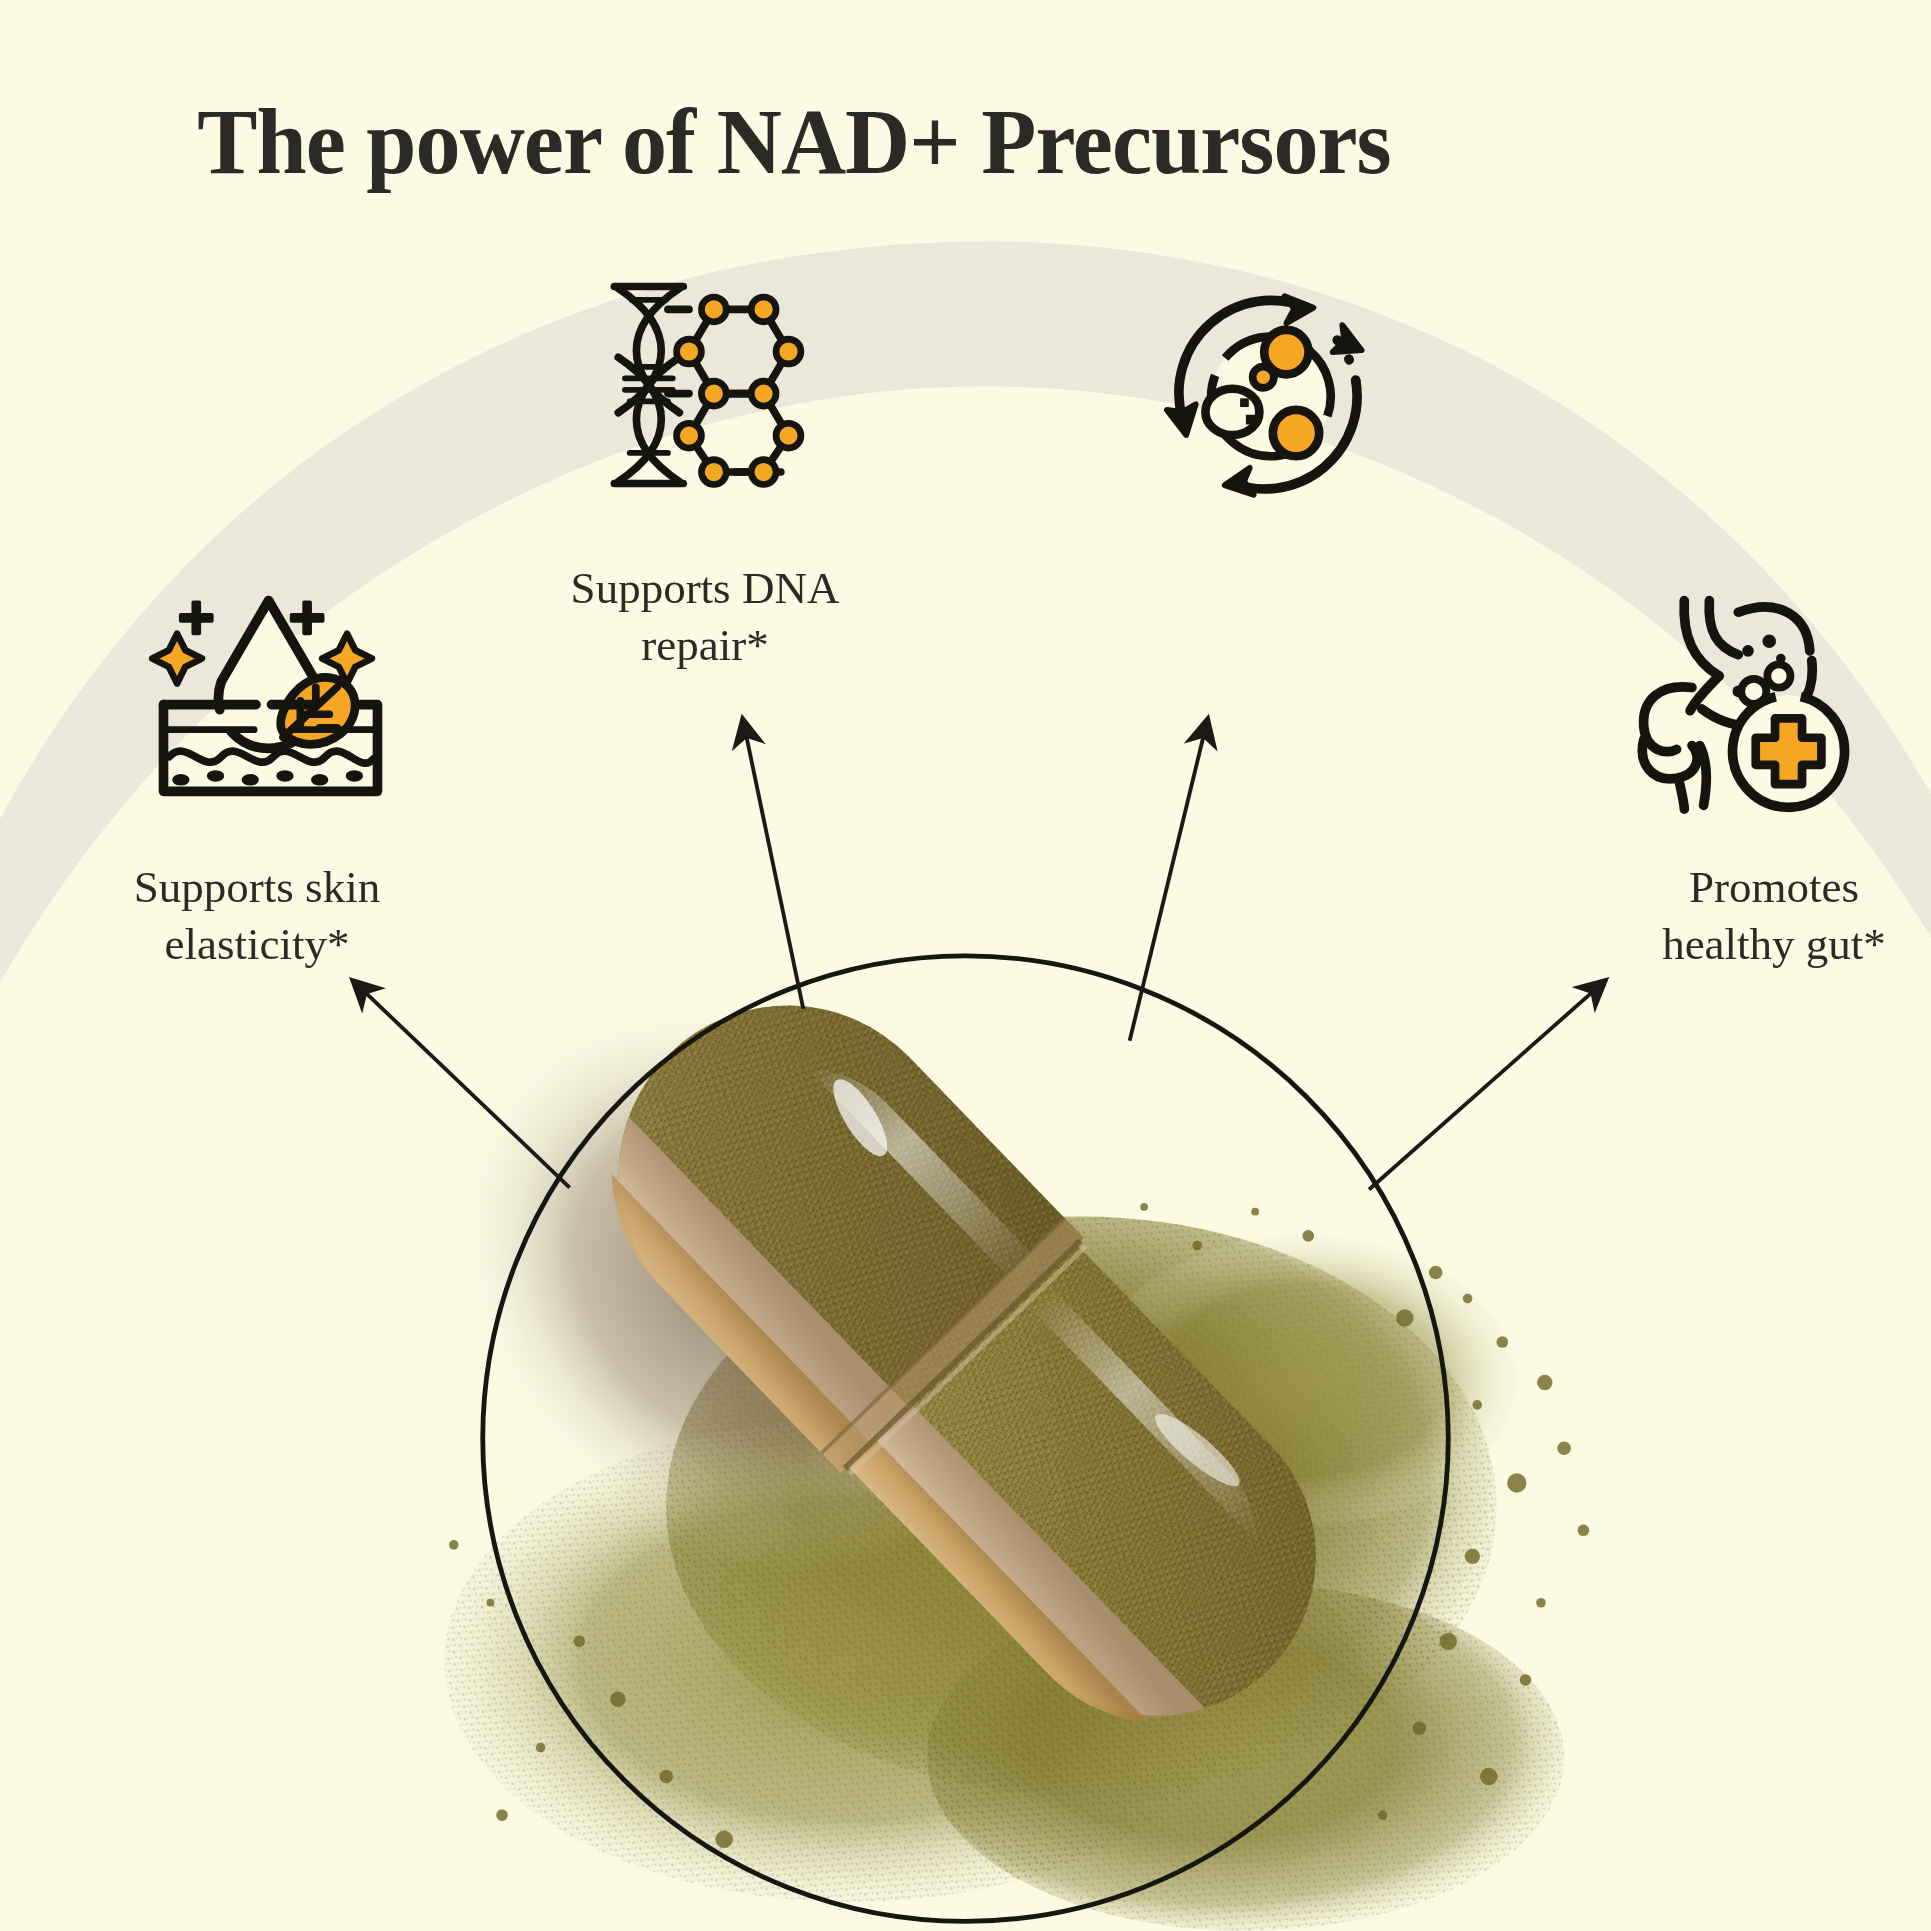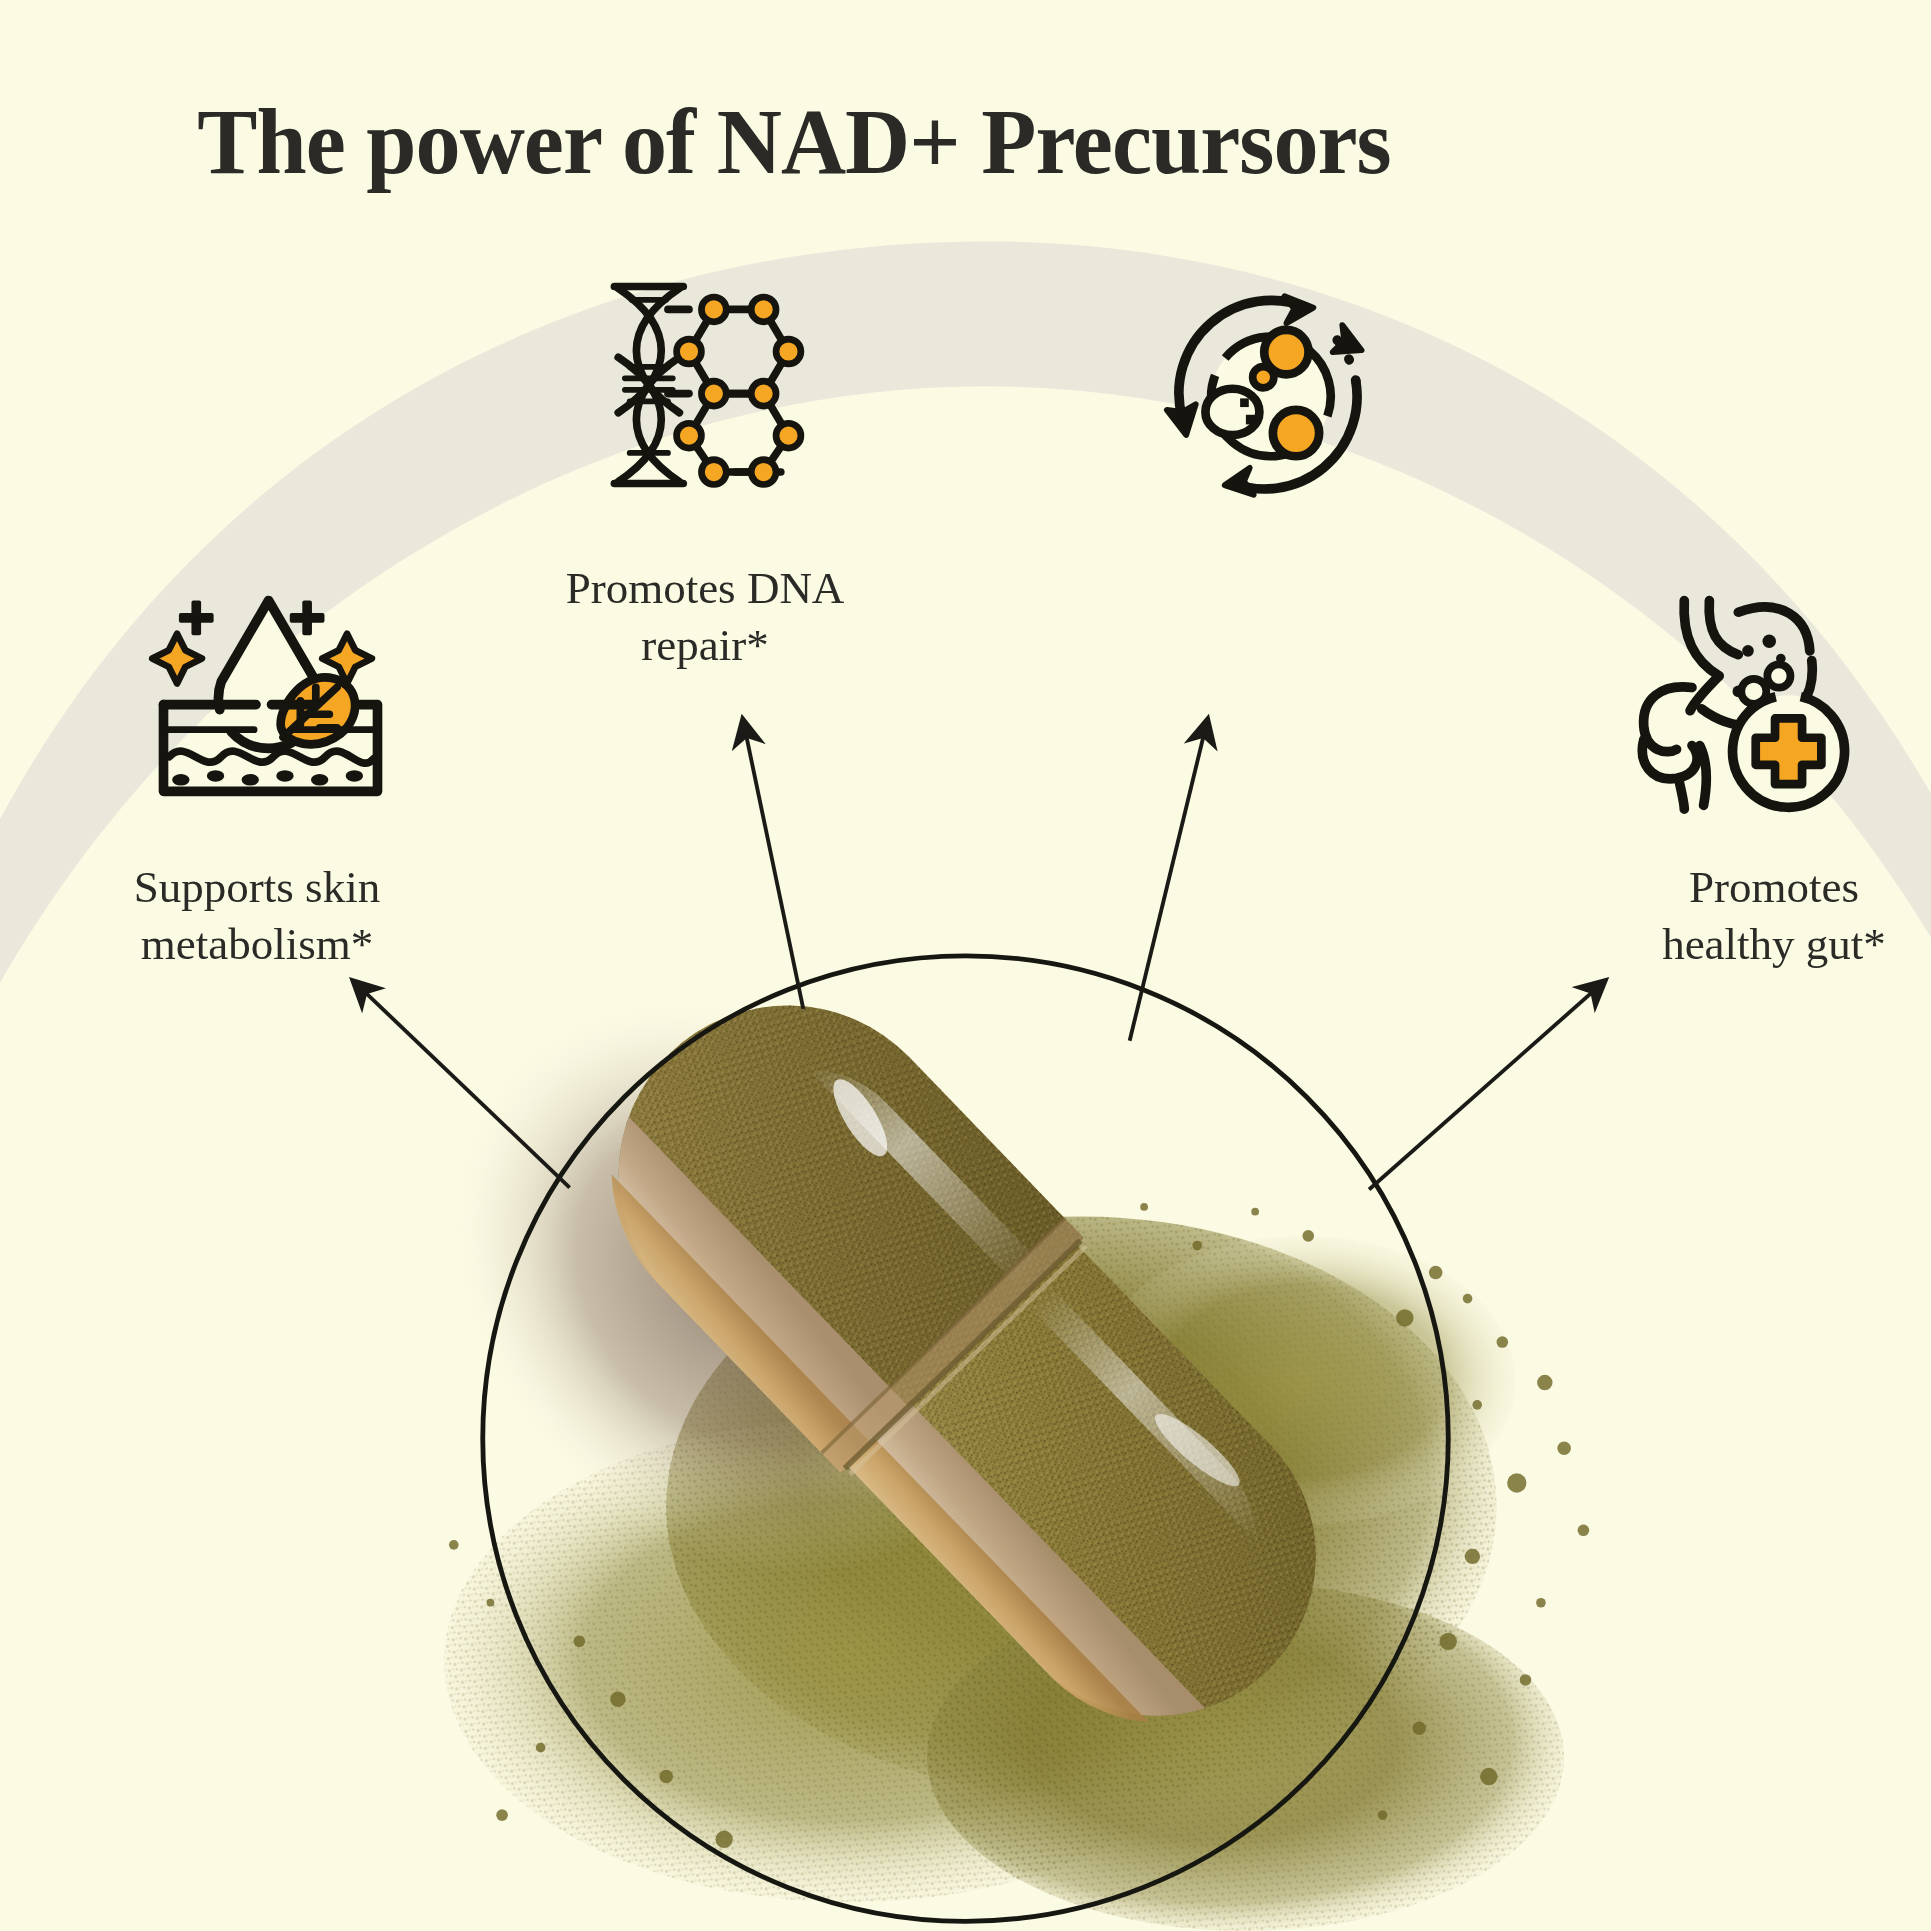--- a/index.html
+++ b/index.html
@@ -409,20 +409,20 @@
       <circle cx="124" cy="104" r="13"></circle>
       <circle cx="128" cy="130" r="11"></circle>
     </g>
 
     <circle cx="160" cy="166" r="58" fill="#FBFAE3" stroke="#15140F" stroke-width="10" stroke-dasharray="300 26" transform="rotate(-40 160 166)"></circle>
     <path d="M 146 132 L 174 132 L 174 152 L 194 152 L 194 180 L 174 180 L 174 200
              L 146 200 L 146 180 L 126 180 L 126 152 L 146 152 Z" fill="#F5A623" stroke="#15140F" stroke-width="9" stroke-linejoin="round"></path>
   </svg>
 
   <div class="label lbl-skin">Supports skin
-metabolism*</div>
-  <div class="label lbl-dna">Promotes DNA
+elasticity*</div>
+  <div class="label lbl-dna">Supports DNA
 repair*</div>
   <div class="label lbl-gut">Promotes
 healthy gut*</div>
 
 </div>
 
 
 </body></html>

